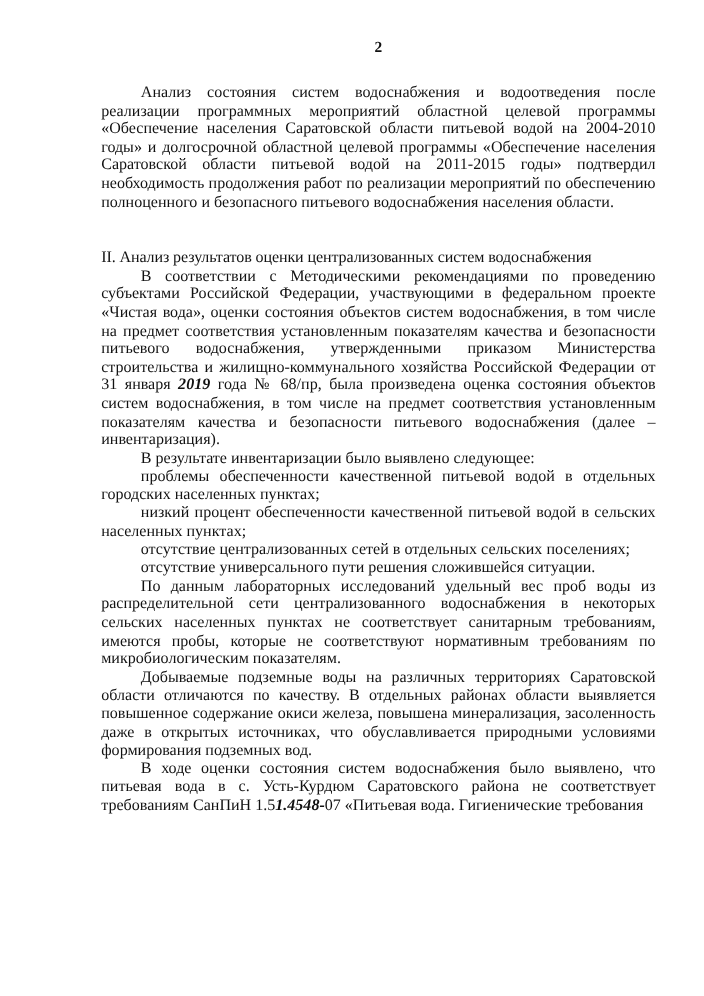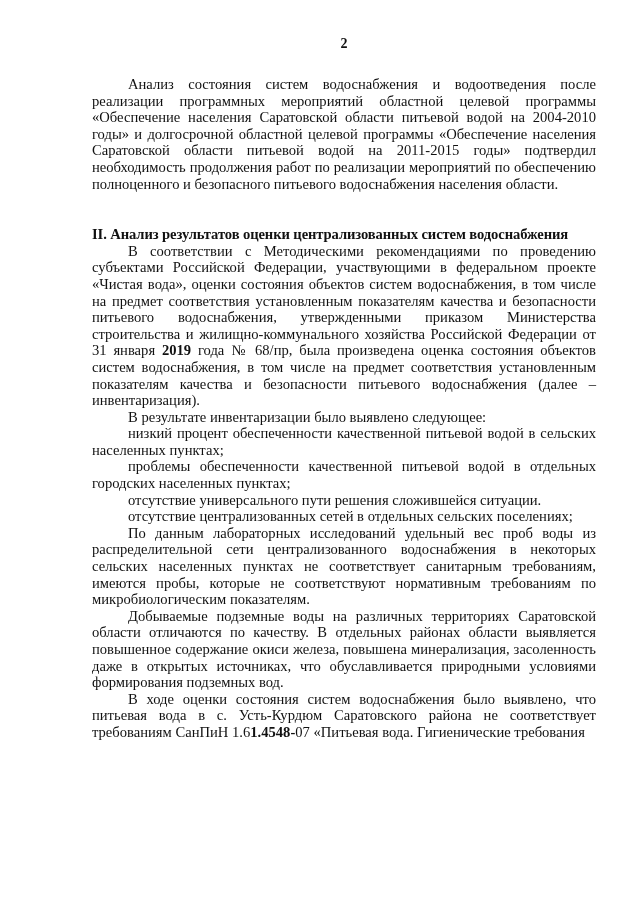--- a/index.html
+++ b/index.html
@@ -17,44 +17,44 @@
     .page-number {
       text-align: center;
       font-weight: bold;
       font-size: 14px;
       margin: 0 0 24px 0;
       height: 16px;
     }
     p { margin: 0; text-align: justify; text-align-last: auto; }
     p.indent { text-indent: 36px; }
     .section-heading {
-      font-weight: bold;
+      font-weight: normal;
       margin-top: 34px;
       text-align: left;
       white-space: nowrap;
       letter-spacing: -0.1px;
     }
-    b { font-weight: bold; }
+    b { font-weight: bold; font-style: italic; }
   </style>
 </head>
 <body>
 
 <div class="page">
   <div class="page-number">2</div>
 
   <p class="indent">Анализ состояния систем водоснабжения и водоотведения после реализации программных мероприятий областной целевой программы «Обеспечение населения Саратовской области питьевой водой на 2004-2010 годы» и долгосрочной областной целевой программы «Обеспечение населения Саратовской области питьевой водой на 2011-2015 годы» подтвердил необходимость продолжения работ по реализации мероприятий по обеспечению полноценного и безопасного питьевого водоснабжения населения области.</p>
 
   <div class="section-heading">II. Анализ результатов оценки централизованных систем водоснабжения</div>
 
   <p class="indent"><span>В соответствии с Методическими рекомендациями по проведению субъектами Российской Федерации, участвующими в федеральном проекте «Чистая вода», оценки состояния объектов систем водоснабжения, в том числе на предмет соответствия  установленным показателям качества и безопасности питьевого водоснабжения, утвержденными приказом Министерства строительства и жилищно-коммунального хозяйства Российской Федерации от 31 января </span><b>2019</b><span> года № 68/пр, была произведена оценка состояния объектов систем водоснабжения, в том числе на предмет соответствия установленным показателям качества и безопасности питьевого водоснабжения (далее – инвентаризация).</span></p>
 
   <p class="indent">В результате инвентаризации было выявлено следующее:</p>
+  <p class="indent">проблемы обеспеченности качественной питьевой водой в отдельных городских населенных пунктах;</p>
   <p class="indent">низкий процент обеспеченности качественной питьевой водой в сельских населенных пунктах;</p>
-  <p class="indent">проблемы обеспеченности качественной питьевой водой в отдельных городских населенных пунктах;</p>
+  <p class="indent">отсутствие централизованных сетей в отдельных сельских поселениях;</p>
   <p class="indent">отсутствие универсального пути решения сложившейся ситуации.</p>
-  <p class="indent">отсутствие централизованных сетей в отдельных сельских поселениях;</p>
 
   <p class="indent">По данным лабораторных исследований удельный вес проб воды из распределительной сети централизованного водоснабжения в некоторых сельских населенных пунктах не соответствует санитарным требованиям, имеются пробы, которые не соответствуют нормативным требованиям по микробиологическим показателям.</p>
 
   <p class="indent">Добываемые подземные воды на различных территориях Саратовской области отличаются по качеству. В отдельных районах области выявляется повышенное содержание окиси железа, повышена минерализация, засоленность даже в открытых источниках, что обуславливается природными условиями формирования подземных вод.</p>
 
-  <p class="indent"><span>В ходе оценки состояния систем водоснабжения было выявлено, что питьевая вода в с. Усть-Курдюм Саратовского района не соответствует требованиям СанПиН 1.6</span><b>1.4548-</b><span>07 «Питьевая вода. Гигиенические требования</span></p>
+  <p class="indent"><span>В ходе оценки состояния систем водоснабжения было выявлено, что питьевая вода в с. Усть-Курдюм Саратовского района не соответствует требованиям СанПиН 1.5</span><b>1.4548-</b><span>07 «Питьевая вода. Гигиенические требования</span></p>
 </div>
 
 </body></html>

